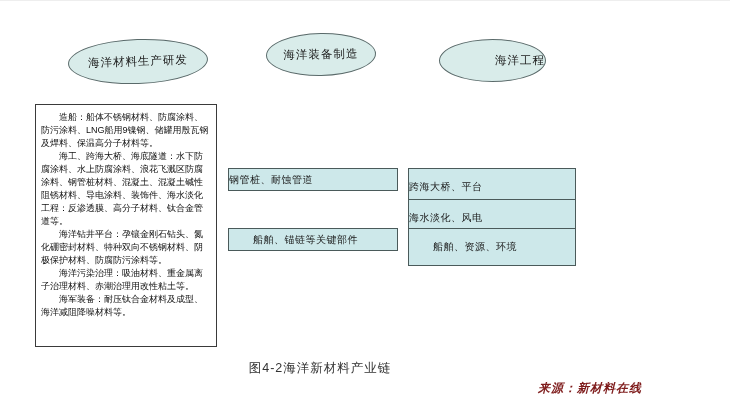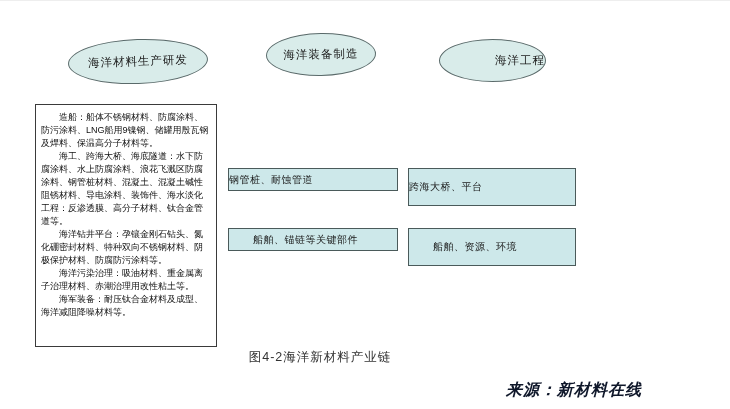--- a/index.html
+++ b/index.html
@@ -53,34 +53,34 @@
     letter-spacing:0.5px;
   }
   .mid{left:228px;width:170px;height:23px;}
   .right{left:408px;width:168px;height:38px;}
   .row-1{top:167px;}
   .row-2{top:198px;}
   .row-3{top:227px;padding-left:24px;}
 
   .caption{
     position:absolute;
-    left:0;top:348px;width:640px;
+    left:0;top:359px;width:640px;
     text-align:center;
     font-size:12.5px;
     color:#333;
     letter-spacing:1px;
   }
   .source{
     position:absolute;
     right:88px;top:379px;
-    font-size:16px;
+    font-size:12px;
     font-weight:bold;
     font-style:italic;
     font-family:"Liberation Serif","DejaVu Serif",serif;
-    color:#0f172a;
+    color:#7f1d1d;
     letter-spacing:1px;
   }
 </style>
 </head>
 <body>
 
 <div class="stage">
 
   <div class="ellipse ellipse-1">
     <span>海洋材料生产研发</span>
@@ -103,20 +103,23 @@
   <div class="flow-box mid row-1">
     <span>钢管桩、耐蚀管道</span>
   </div>
   <div class="flow-box mid row-3">
     <span>船舶、锚链等关键部件</span>
   </div>
 
   <div class="flow-box right row-1">
     <span>跨海大桥、平台</span>
   </div>
+  <div class="flow-box right row-2">
+    <span>海水淡化、风电</span>
+  </div>
   <div class="flow-box right row-3">
     <span>船舶、资源、环境</span>
   </div>
 
   <div class="caption">图4-2海洋新材料产业链</div>
 
   <div class="source">来源：新材料在线</div>
 
 </div>
 

